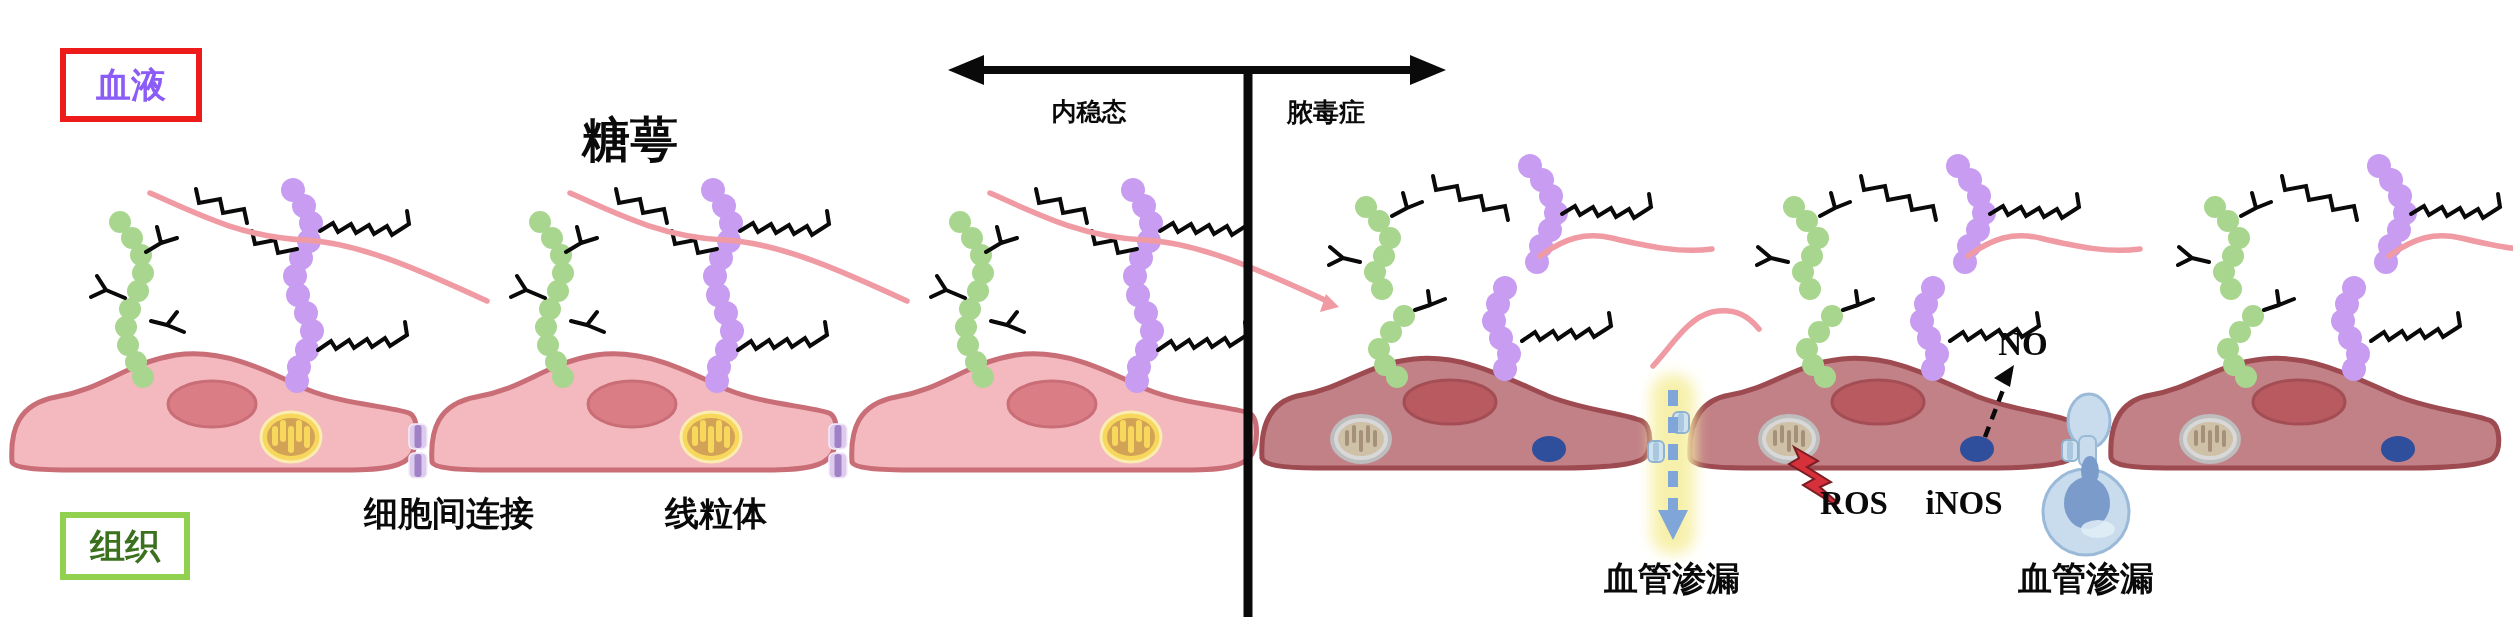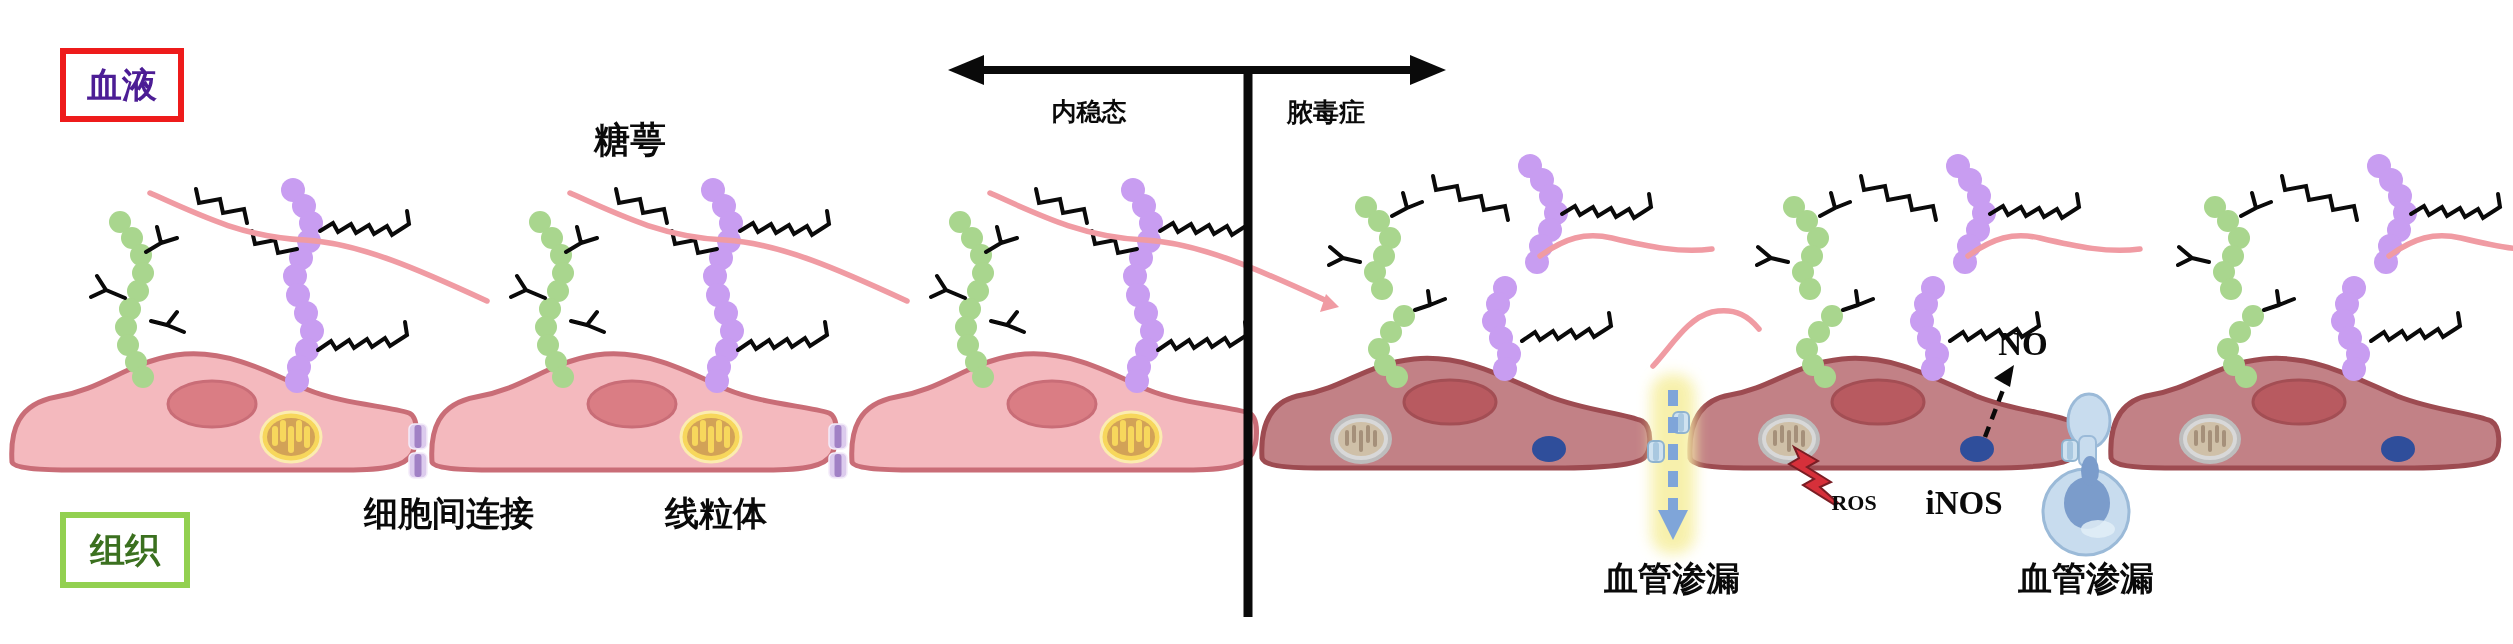--- a/index.html
+++ b/index.html
@@ -5,22 +5,22 @@
   html,body{margin:0;padding:0;background:#fff;}
   #stage{position:relative;width:2513px;height:644px;background:#fff;overflow:hidden;
          font-family:"Liberation Sans",sans-serif;}
   #stage svg{position:absolute;left:0;top:0;}
   .lbl{position:absolute;font-weight:700;color:#0a0a0a;white-space:nowrap;line-height:1;}
   .ctr{transform:translate(-50%,-50%);}
   .cn{font-family:"Liberation Sans",sans-serif;}
   .serif{font-family:"Liberation Serif",serif;}
   .legend-box{position:absolute;display:flex;align-items:center;justify-content:center;
               background:#fff;box-sizing:border-box;font-weight:700;}
-  #blood-box{left:60px;top:48px;width:124px;height:74px;border:6px solid #ee1b1b;color:#4c1d95;font-size:35px;}
-  #tissue-box{left:60px;top:512px;width:130px;height:76px;border:6px solid #92d050;color:#3b701f;font-size:35px;}
+  #blood-box{left:60px;top:48px;width:142px;height:74px;border:6px solid #ee1b1b;color:#8b5cf6;font-size:35px;}
+  #tissue-box{left:60px;top:512px;width:130px;height:68px;border:6px solid #92d050;color:#3b701f;font-size:35px;}
 </style>
 </head>
 <body>
 
 <div id="stage">
 
 <svg width="2513" height="644" viewBox="0 0 2513 644">
   <defs>
     <filter id="blur6" x="-60%" y="-60%" width="220%" height="220%">
           <feGaussianBlur stdDeviation="7"></feGaussianBlur>
@@ -205,24 +205,24 @@
   <line x1="1248" y1="66" x2="1248" y2="617" stroke="#0a0a0a" stroke-width="9"></line>
 </svg>
 
 <div id="blood-box" class="legend-box cn">
   <span>血液</span>
 </div>
 <div id="tissue-box" class="legend-box cn">
   <span>组织</span>
 </div>
 
-<div class="lbl cn ctr" style="left:630px;top:140px;font-size:36px;">糖萼</div>
+<div class="lbl cn ctr" style="left:630px;top:140px;font-size:48px;">糖萼</div>
 <div class="lbl cn ctr" style="left:1089px;top:111px;font-size:25px;">内稳态</div>
 <div class="lbl cn ctr" style="left:1326px;top:112px;font-size:26px;">脓毒症</div>
 <div class="lbl cn ctr" style="left:421px;top:513px;font-size:34px;margin-left:28px;">细胞间连接</div>
 <div class="lbl cn ctr" style="left:716px;top:513px;font-size:34px;">线粒体</div>
 <div class="lbl cn ctr" style="left:1672px;top:578px;font-size:34px;">血管渗漏</div>
-<div class="lbl serif ctr" style="left:1854px;top:503px;font-size:22px;">ROS</div>
+<div class="lbl serif ctr" style="left:1854px;top:503px;font-size:33px;">ROS</div>
 <div class="lbl serif ctr" style="left:1964px;top:503px;font-size:33px;">iNOS</div>
 <div class="lbl serif ctr" style="left:2023px;top:344px;font-size:33px;text-align:center;">NO</div>
 <div class="lbl cn ctr" style="left:2086px;top:578px;font-size:34px;">血管渗漏</div>
 
 </div>
 
 </body></html>

